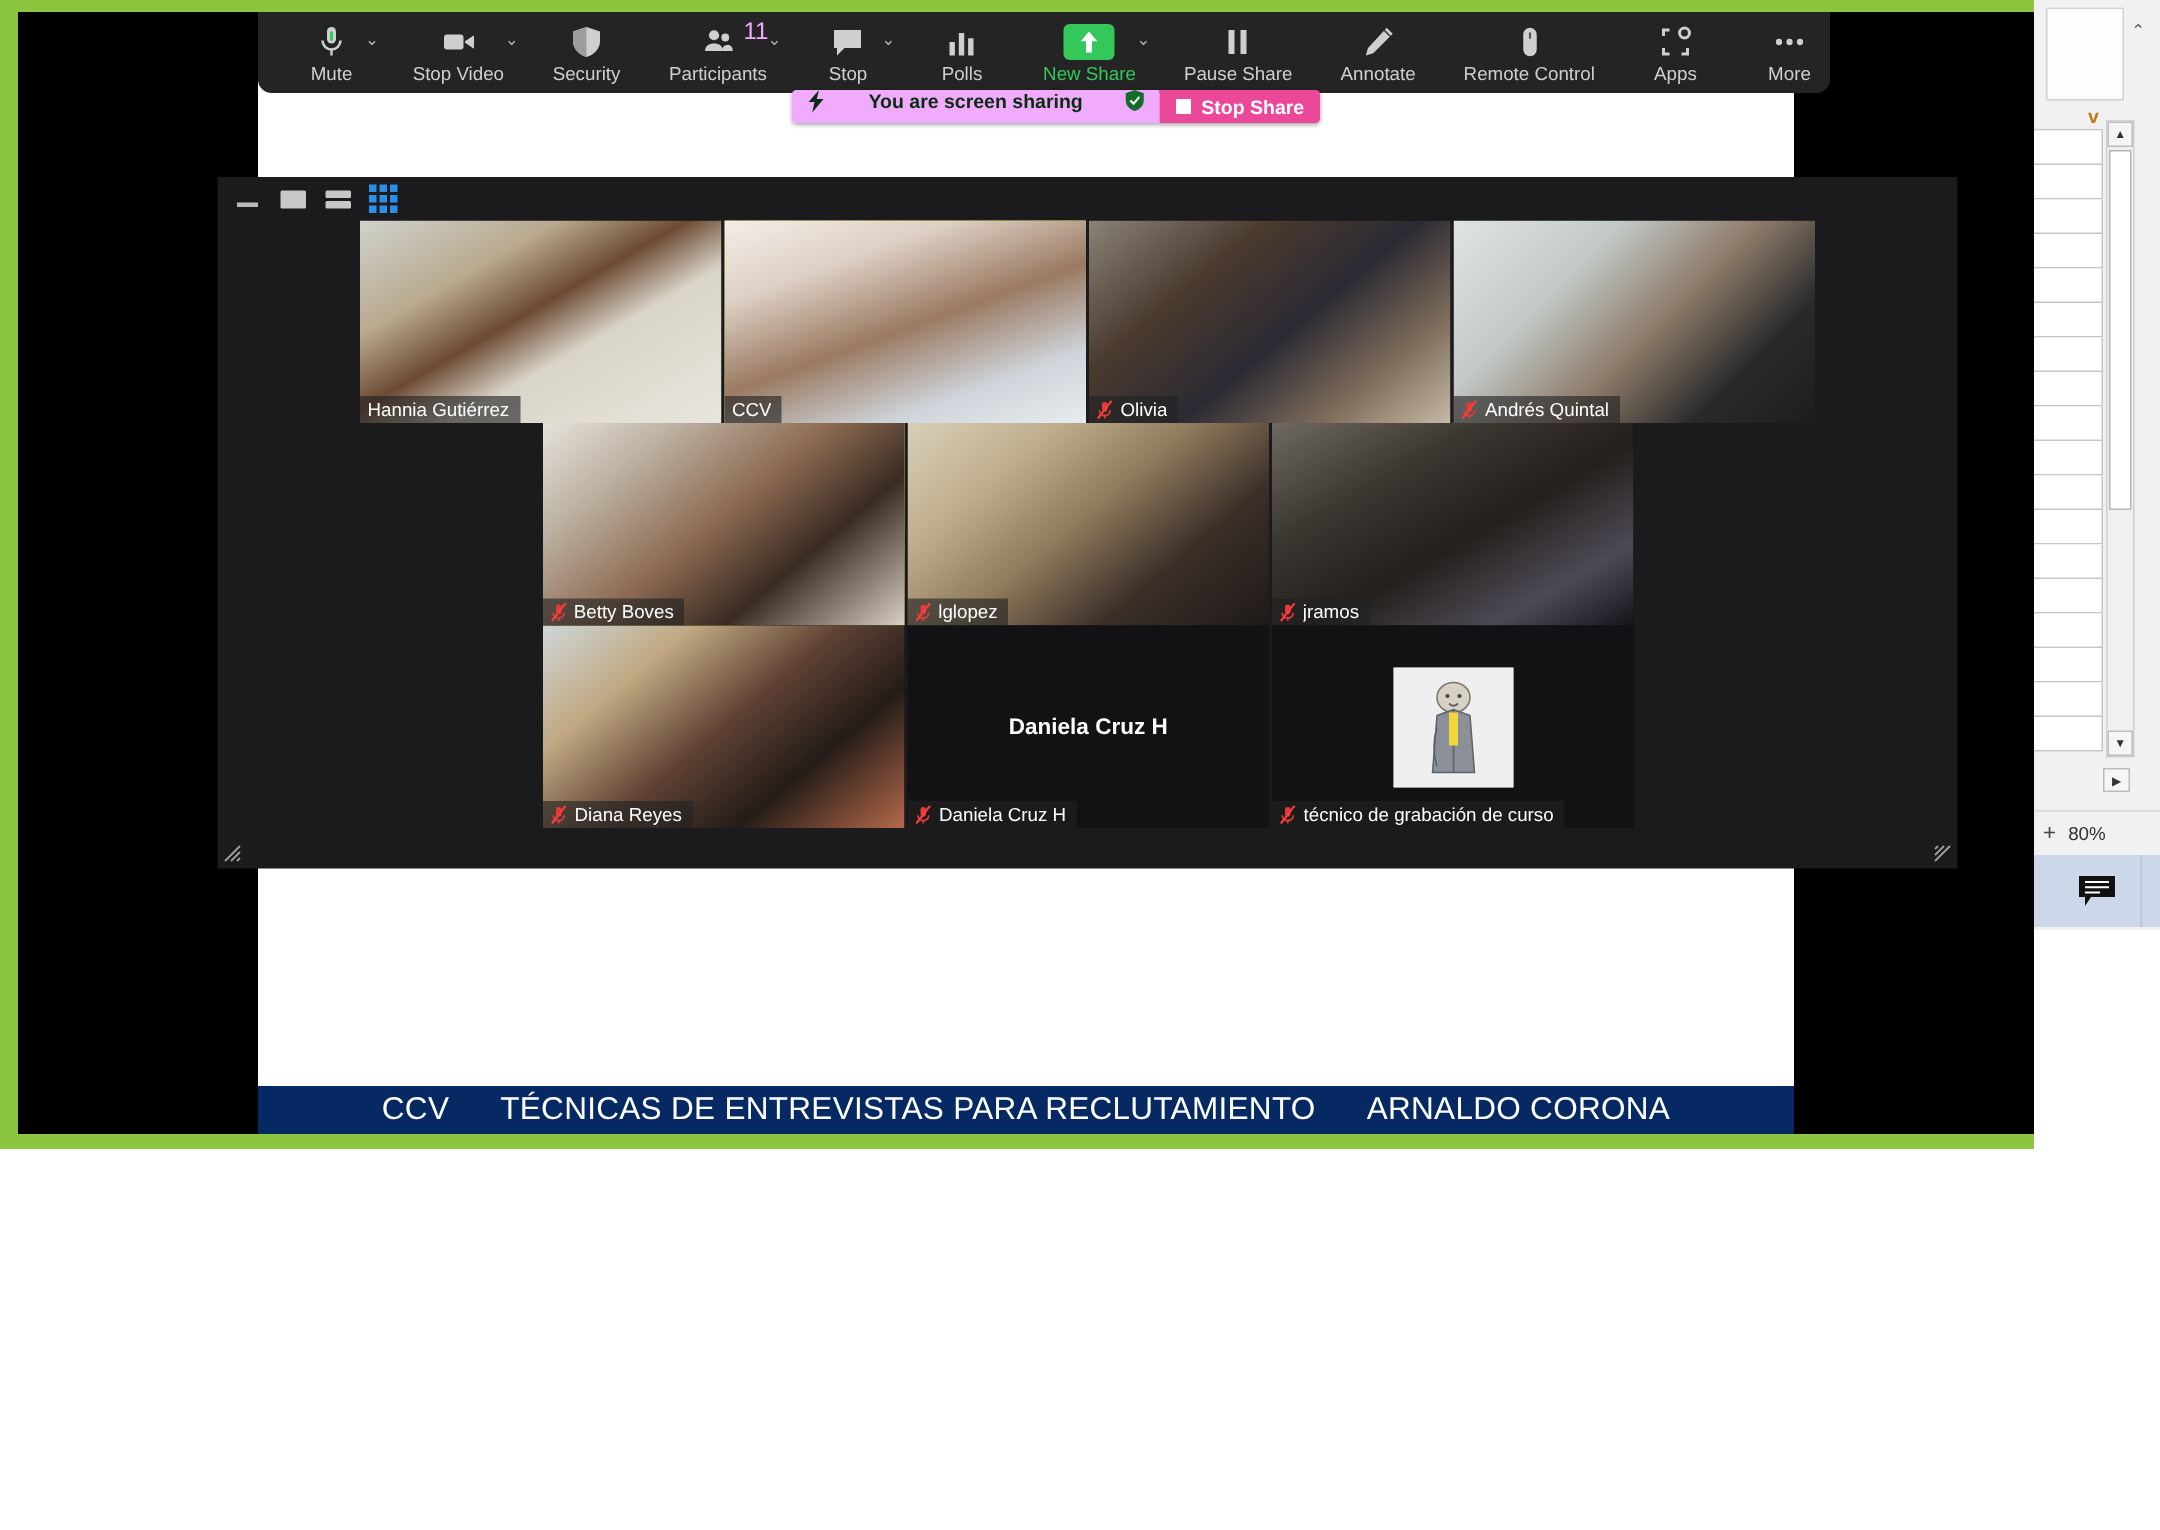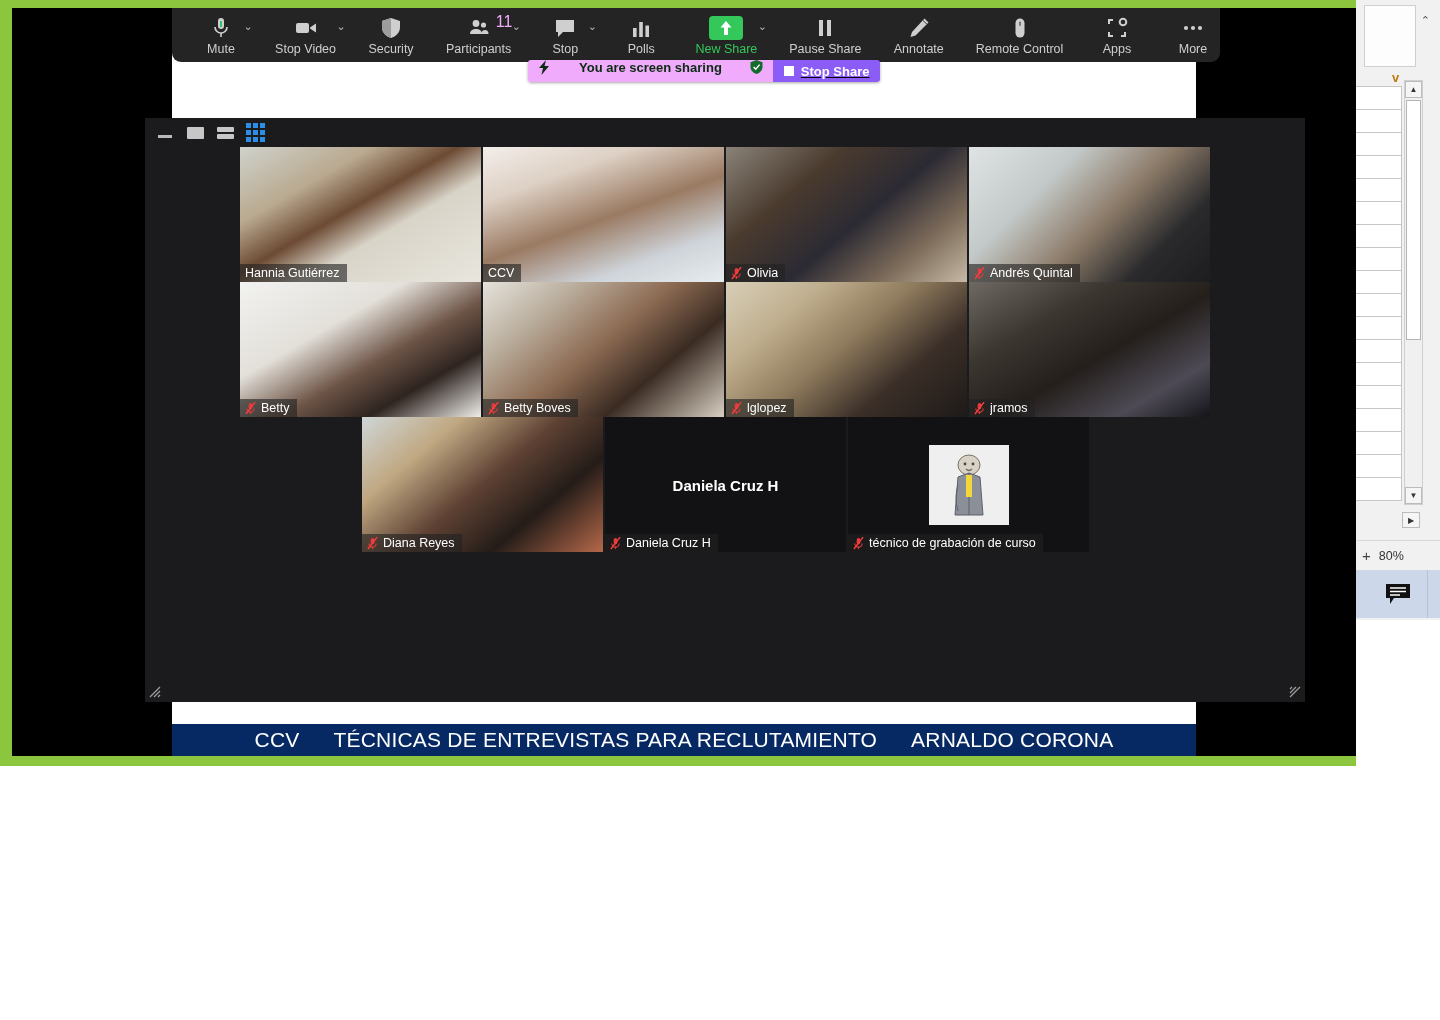--- a/index.html
+++ b/index.html
@@ -136,35 +136,34 @@
     display: flex; gap: 28px;
     padding: 0 10px;
   }
   #share-banner-text {
     color: #0b2a12;
     font-size: 13px;
     font-weight: bold;
     white-space: nowrap;
   }
   #stop-share-btn {
-    background: #8b5cf6;
+    background: #ec4899;
     display: flex; align-items: center; gap: 7px;
     padding: 0 11px;
-    text-decoration: underline;
   }
   #stop-share-label {
     color: #ffffff; font-size: 13px; font-weight: bold; white-space: nowrap;
   }
   .stop-square { width: 10px; height: 10px; background: #ffffff; }
 
   
   #gallery {
     position: absolute;
     left: 133px; top: 110px;
-    width: 1160px; height: 584px;
+    width: 1160px; height: 461px;
     background: #1b1b1d;
     z-index: 50;
   }
   #gallery-toolbar {
     height: 29px;
     display: flex;
     align-items: center;
     gap: 12px;
     padding-left: 11px;
   }
@@ -552,32 +551,20 @@
                   <rect x="4" y="1" width="4" height="7" rx="2" fill="#e23b3b"></rect>
                   <path d="M2 7 a4 4 0 0 0 8 0" stroke="#e23b3b" stroke-width="1.2" fill="none"></path>
                   <rect x="5.4" y="10" width="1.2" height="3" fill="#e23b3b"></rect>
                   <path d="M1 13 L11 0" stroke="#ff3b3b" stroke-width="1.5"></path>
                 </svg>
                 <span>Andrés Quintal</span>
               </div>
             </div>
           </div>
           <div class="tile-row">
-            <div class="tile">
-              <div class="cam" style="background: linear-gradient(150deg, rgb(242, 242, 240) 0%, rgb(227, 224, 218) 35%, rgb(109, 84, 70) 58%, rgb(46, 36, 32) 76%, rgb(240, 238, 234) 100%);"></div>
-              <div class="name-tag">
-                <svg class="mic-muted" viewBox="0 0 12 14">
-                  <rect x="4" y="1" width="4" height="7" rx="2" fill="#e23b3b"></rect>
-                  <path d="M2 7 a4 4 0 0 0 8 0" stroke="#e23b3b" stroke-width="1.2" fill="none"></path>
-                  <rect x="5.4" y="10" width="1.2" height="3" fill="#e23b3b"></rect>
-                  <path d="M1 13 L11 0" stroke="#ff3b3b" stroke-width="1.5"></path>
-                </svg>
-                <span>Betty</span>
-              </div>
-            </div>
             <div class="tile active-speaker">
               <div class="cam" style="background: linear-gradient(140deg, rgb(229, 226, 220) 0%, rgb(189, 178, 162) 22%, rgb(140, 106, 82) 48%, rgb(58, 43, 34) 70%, rgb(216, 207, 194) 100%);"></div>
               <div class="name-tag">
                 <svg class="mic-muted" viewBox="0 0 12 14">
                   <rect x="4" y="1" width="4" height="7" rx="2" fill="#e23b3b"></rect>
                   <path d="M2 7 a4 4 0 0 0 8 0" stroke="#e23b3b" stroke-width="1.2" fill="none"></path>
                   <rect x="5.4" y="10" width="1.2" height="3" fill="#e23b3b"></rect>
                   <path d="M1 13 L11 0" stroke="#ff3b3b" stroke-width="1.5"></path>
                 </svg>
                 <span>Betty Boves</span>

